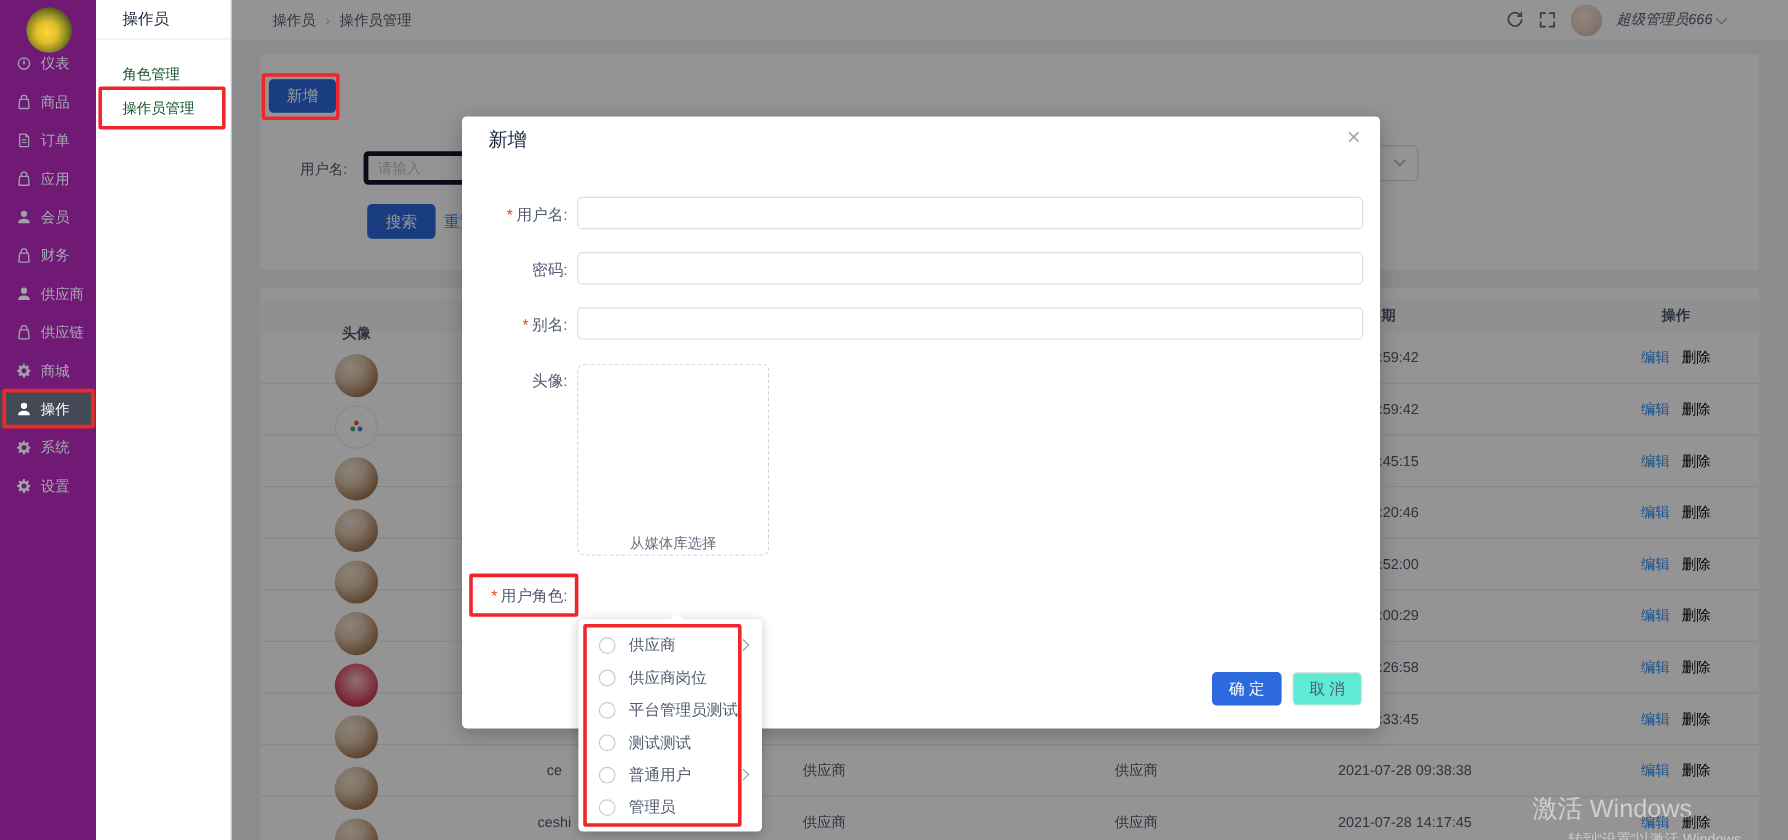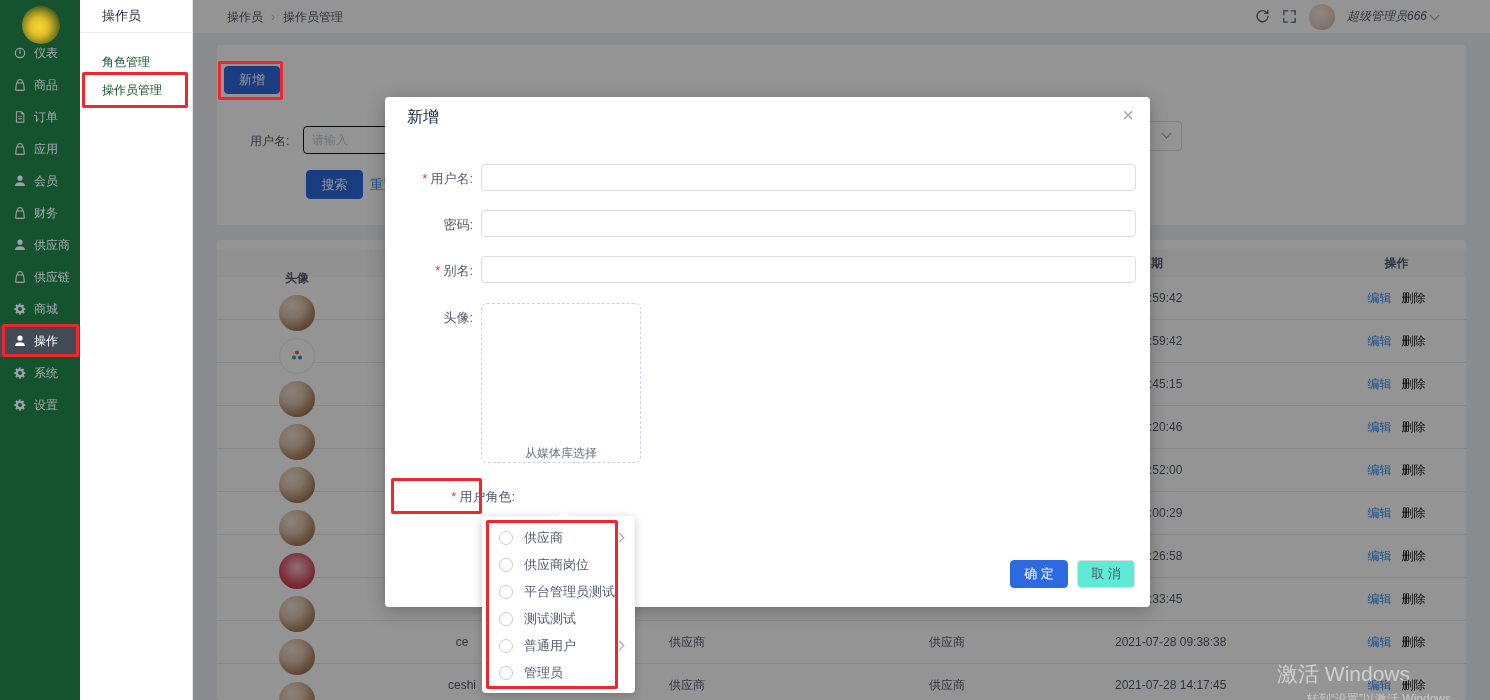--- a/index.html
+++ b/index.html
@@ -1,21 +1,21 @@
 <!DOCTYPE html>
 <html><head>
 <meta charset="utf-8">
 <style>
   * { margin:0; padding:0; box-sizing:border-box; }
   html,body { width:1490px; height:700px; overflow:hidden; background:#f0f2f5;
     font-family:"Liberation Sans", sans-serif; font-size:12px; color:#515a6e; }
   #screen { position:relative; width:1490px; height:700px; overflow:hidden; background:#f0f2f5; }
 
   
-  .dark-sidebar { position:absolute; left:0; top:0; width:80px; height:700px; background:#14532d; z-index:5; }
+  .dark-sidebar { position:absolute; left:0; top:0; width:80px; height:700px; background:#701a75; z-index:5; }
   .logo-circle { position:absolute; left:22px; top:6px; width:38px; height:38px; border-radius:50%;
     background:radial-gradient(circle at 45% 55%, #f7d838 0%, #e3bd2a 30%, #8a8a22 55%, #3c4a1e 78%, #20261a 100%); }
   .side-items { position:absolute; top:37px; left:0; width:80px; }
   .side-item { height:32px; display:flex; align-items:center; padding-left:13px; gap:7px;
     color:#a6abb3; cursor:pointer; }
   .side-item .icon { width:14px; height:14px; display:inline-flex; color:#9ea3ab; }
   .side-item .icon svg { width:14px; height:14px; }
   .side-item.active { background:#434a56; color:#fff; }
   .side-item.active .icon { color:#fff; }
 
@@ -43,21 +43,21 @@
   #card-table   { left:217px; top:240px; width:1249px; height:460px; overflow:hidden; }
 
   .btn { display:inline-flex; align-items:center; justify-content:center; border-radius:4px;
     font-size:13px; cursor:pointer; user-select:none; }
   .btn-primary { background:#2d6ae0; color:#fff; border:1px solid #2d6ae0; }
   .btn-default { background:#5eead4; color:#515a6e; border:1px solid #dcdee2; }
 
   #add-btn { position:absolute; left:7px; top:21px; width:56px; height:28px; }
   .search-label { position:absolute; left:33px; top:88px; color:#515a6e; }
   #search-input { position:absolute; left:86px; top:81px; width:150px; height:28px;
-    border:1px solid #0f172a; border-radius:4px; padding:0 8px; font-size:12px; color:#515a6e;
+    border:4px solid #0f172a; border-radius:4px; padding:0 8px; font-size:12px; color:#515a6e;
     font-family:"Liberation Sans", sans-serif; outline:none; }
   #search-input::placeholder { color:#c5c8ce; }
   #filter-select { position:absolute; left:878px; top:76px; width:87px; height:30px;
     border:1px solid #dcdee2; border-radius:4px; background:#fff; }
   #search-btn { position:absolute; left:89px; top:125px; width:57px; height:29px; }
   #reset-btn { position:absolute; left:153px; top:131px; color:#2d8cf0; font-size:13px; cursor:pointer; }
 
   
   .thead { position:absolute; left:0; top:10px; width:1249px; height:27px; background:#f8f8f9;
     display:flex; align-items:center; font-weight:bold; color:#515a6e; }
@@ -454,21 +454,21 @@
     </div>
     <input class="m-input" style="top: 159px;">
 
     <div class="m-label" style="top:212px;">
       <span>头像:</span>
     </div>
     <div id="avatar-box">
       <span>从媒体库选择</span>
     </div>
 
-    <div class="m-label" style="top:391px;margin-left:42px;">
+    <div class="m-label" style="top:391px;">
       <span class="m-req">*</span><span>用户角色:</span>
     </div>
 
     <button class="btn btn-primary" id="ok-btn">确 定</button>
     <button class="btn btn-default" id="cancel-btn">取 消</button>
   </div>
 
   <div id="role-dropdown">
     <div class="notch"></div>
     <div id="dd-options">

